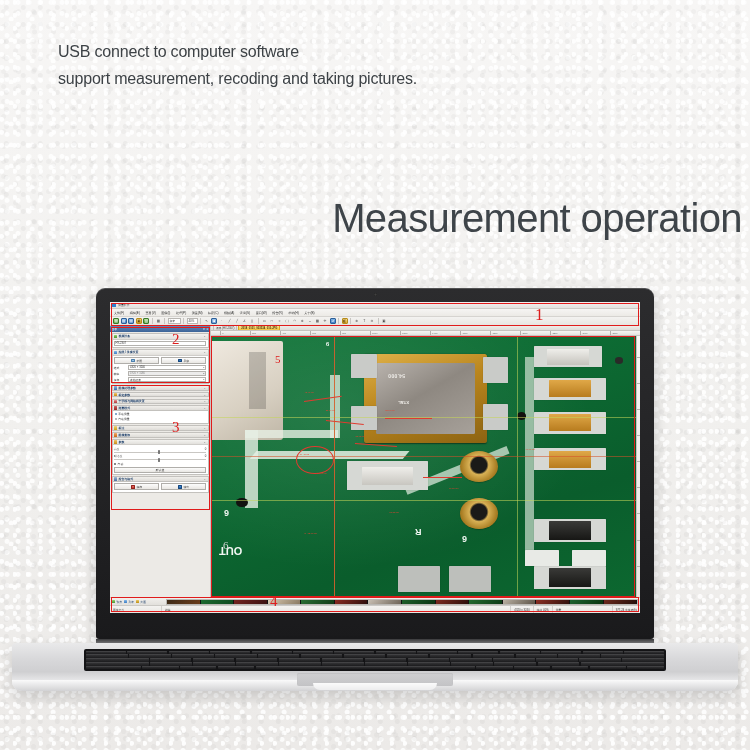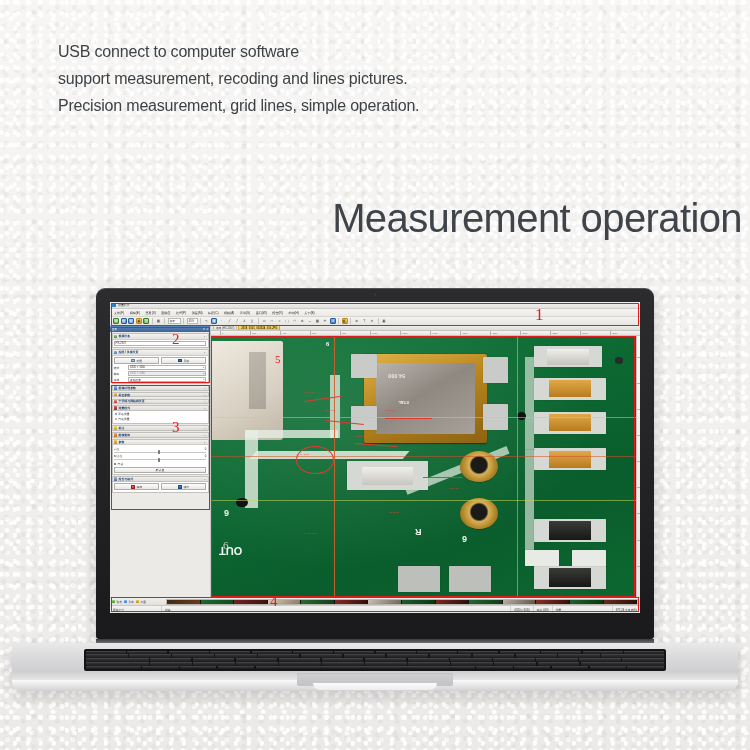--- a/index.html
+++ b/index.html
@@ -289,22 +289,21 @@
     border-radius:0 0 7px 7px; z-index:3;
   }
 </style>
 </head>
 <body>
 
 <div id="bg"></div>
 
 <div id="copy">
   <div>USB connect to computer software</div>
-  <div>support measurement, recoding and lines pictures.</div>
-  <div>Precision measurement, grid lines, simple operation.</div>
+  <div>support measurement, recoding and taking pictures.</div>
 </div>
 
 <div id="headline">Measurement operation</div>
 
 <div id="laptop">
 
   <div id="lid">
     <div id="bezel-cam"></div>
 
     <div id="screen">

